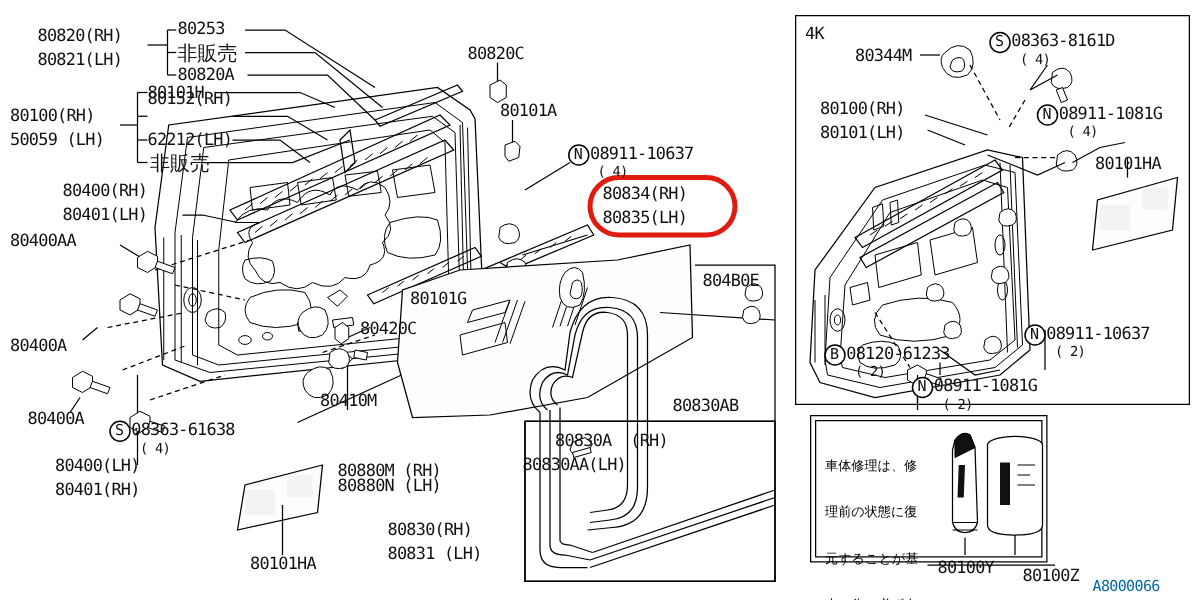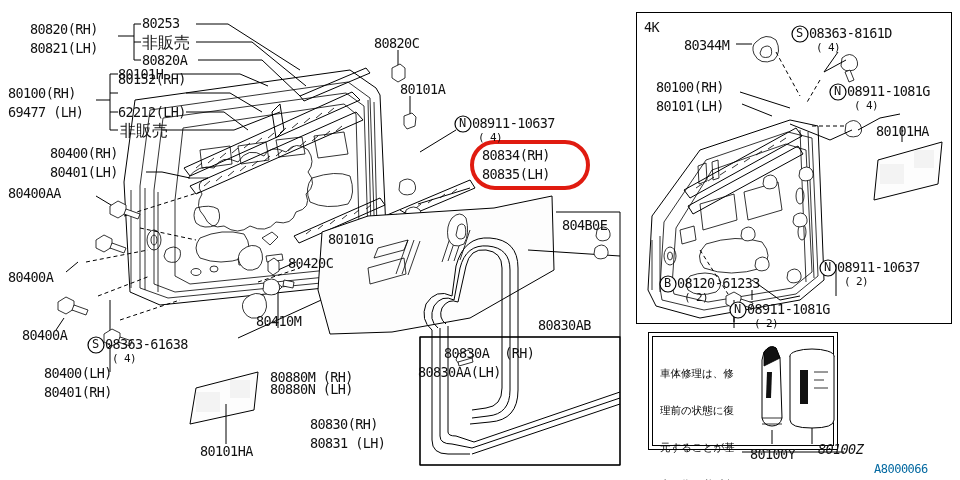--- a/index.html
+++ b/index.html
@@ -426,21 +426,21 @@
   <div class="lbl" style="left:482px;top:167px;">80835(LH)</div>
 
   <div class="lbl" style="left:30px;top:22px;">80820(RH)</div>
   <div class="lbl" style="left:30px;top:41px;">80821(LH)</div>
   <div class="lbl" style="left:142px;top:16px;">80253</div>
   <div class="lbl jp" style="left:142px;top:35px;">非販売</div>
   <div class="lbl" style="left:142px;top:53px;">80820A</div>
 
   <div class="lbl" style="left:118px;top:67px;">80101H</div>
   <div class="lbl" style="left:8px;top:86px;">80100(RH)</div>
-  <div class="lbl" style="left:8px;top:105px;">69477 (LH)</div>
+  <div class="lbl" style="left:8px;top:105px;">50059 (LH)</div>
   <div class="lbl" style="left:118px;top:72px;">80152(RH)</div>
   <div class="lbl" style="left:118px;top:105px;">62212(LH)</div>
   <div class="lbl jp" style="left:120px;top:123px;">非販売</div>
 
   <div class="lbl" style="left:50px;top:146px;">80400(RH)</div>
   <div class="lbl" style="left:50px;top:165px;">80401(LH)</div>
   <div class="lbl" style="left:8px;top:186px;">80400AA</div>
   <div class="lbl" style="left:8px;top:270px;">80400A</div>
   <div class="lbl" style="left:22px;top:328px;">80400A</div>
   <div class="lbl" style="left:44px;top:366px;">80400(LH)</div>
@@ -499,17 +499,17 @@
     <div>車体修理は、修</div>
     <div>理前の状態に復</div>
     <div>元することが基</div>
     <div>本の為、必ず右</div>
     
     
     
   </div>
 
   <div class="lbl" style="left:750px;top:447px;">80100Y</div>
-  <div class="lbl" style="left:818px;top:442px;font-style:italic;">80100Z</div>
+  <div class="lbl" style="left:818px;top:454px;">80100Z</div>
 
   <div class="code" style="left:874px;top:462px;">A8000066</div>
 
 </div>
 
 </body></html>

